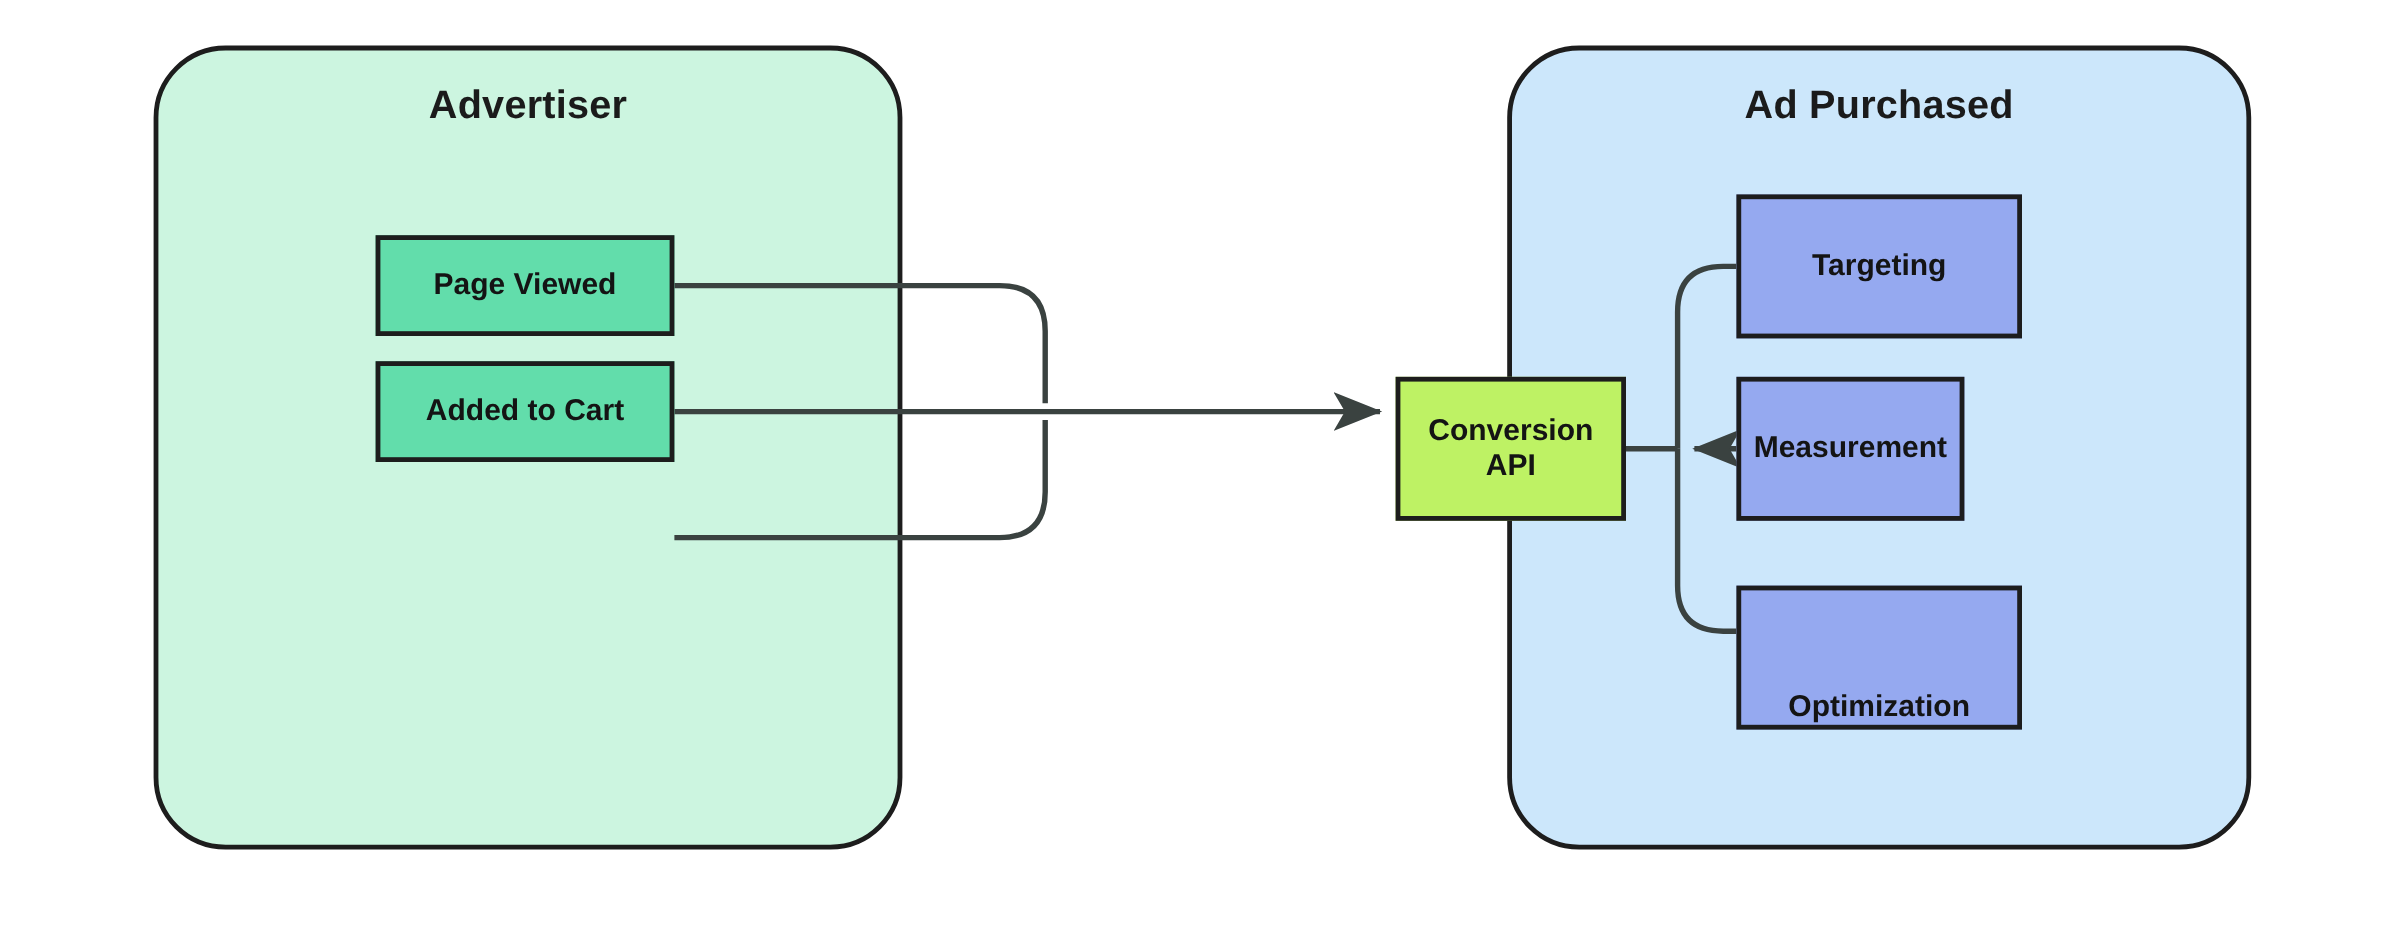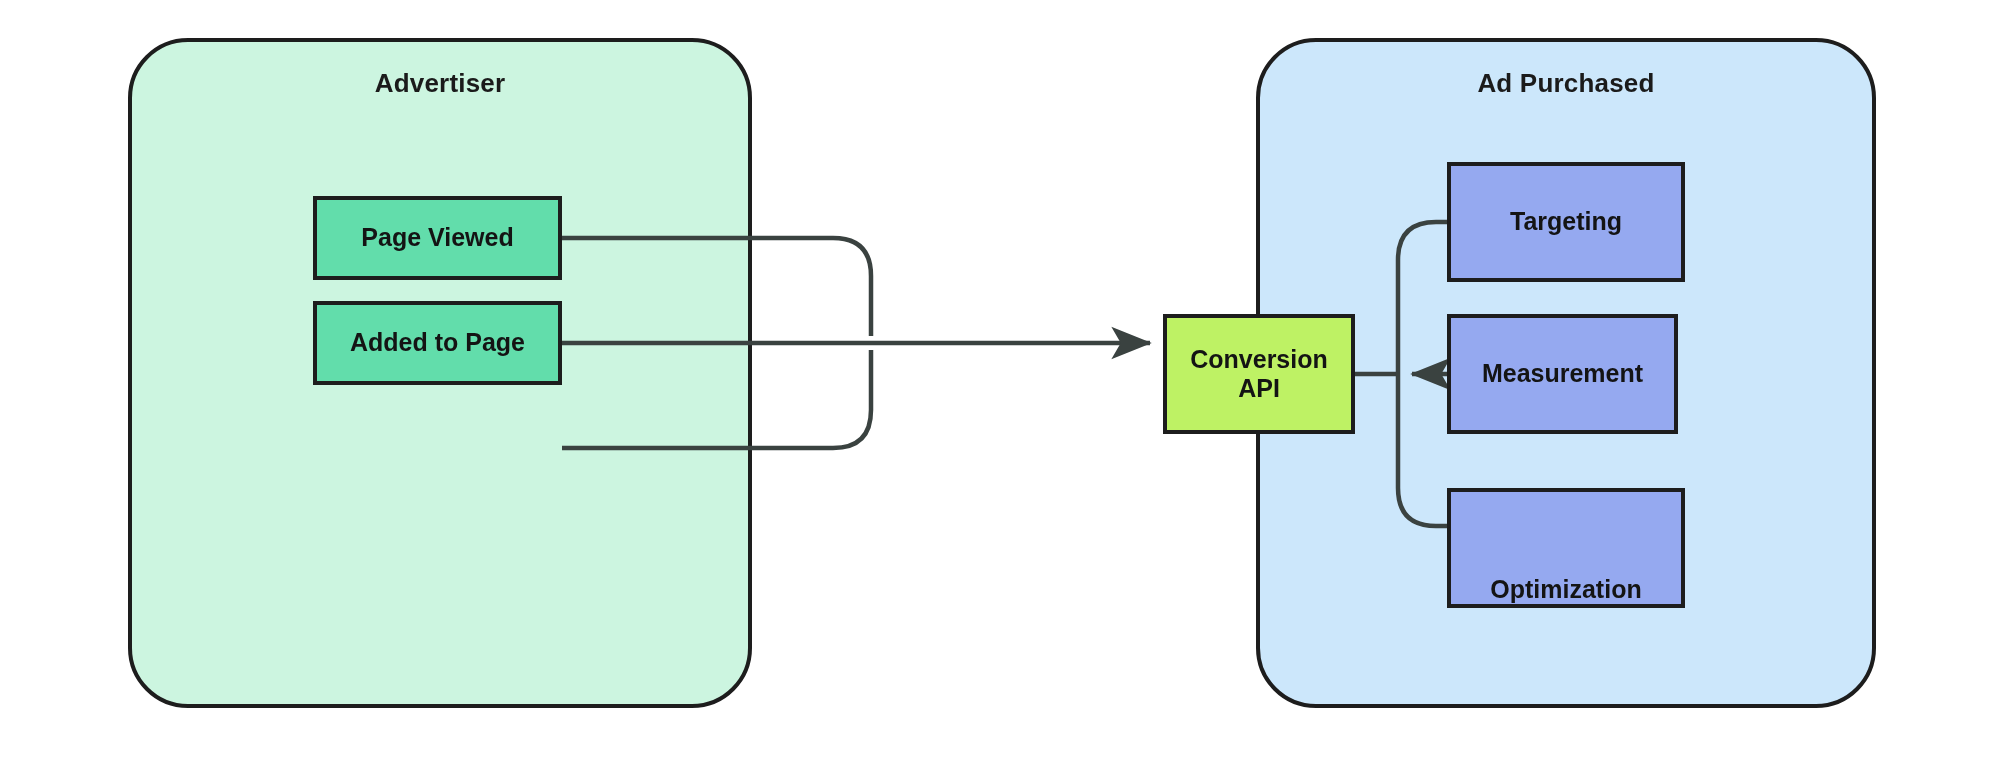--- a/index.html
+++ b/index.html
@@ -46,21 +46,21 @@
     width: 620px;
     height: 670px;
     background: #cce7fb;
   }
   .container-title {
     position: absolute;
     left: 0;
     right: 0;
     top: 26px;
     text-align: center;
-    font-size: 26px;
+    font-size: 33px;
     font-weight: bold;
     color: #1b1b1b;
     letter-spacing: 0.2px;
   }
   .node {
     position: absolute;
     box-sizing: border-box;
     border: 4px solid #1d1d1d;
     display: flex;
     align-items: center;
@@ -79,21 +79,21 @@
     background: #95a9f0;
   }
   .node.blue {
     background: #bef264;
   }
   #node-page-viewed   { left: 313px; top: 196px; width: 249px; height: 84px; }
   #node-added-to-cart { left: 313px; top: 301px; width: 249px; height: 84px; }
   #node-purchased     { left: 313px; top: 406px; width: 249px; height: 84px; }
   #node-conversion-api{ left: 1163px; top: 314px; width: 192px; height: 120px; }
   #node-targeting     { left: 1447px; top: 162px; width: 238px; height: 120px; }
-  #node-measurement   { left: 1447px; top: 314px; width: 231px; height: 120px; justify-content: center; }
+  #node-measurement   { left: 1447px; top: 314px; width: 190px; height: 120px; justify-content: center; }
   #node-optimization  { left: 1447px; top: 488px; width: 238px; height: 120px; align-items: flex-end; }
 </style>
 </head>
 <body>
 
 <div id="stage">
 
   <div class="container-box" id="advertiser-container">
     <div class="container-title">Advertiser</div>
   </div>
@@ -127,21 +127,21 @@
       <path d="M1398,374 V488 Q1398,526 1436,526 H1447"></path>
 
       <path d="M1447,374 H1412" marker-end="url(#arrow-left)"></path>
     </g>
   </svg>
 
   <div class="node green" id="node-page-viewed">
     <span>Page Viewed</span>
   </div>
   <div class="node green" id="node-added-to-cart">
-    <span>Added to Page</span>
+    <span>Added to Cart</span>
   </div>
 
   <div class="node blue" id="node-conversion-api">
     <span>
       <span>Conversion</span><br>
       <span>API</span>
     </span>
   </div>
 
   <div class="node purple" id="node-targeting">

